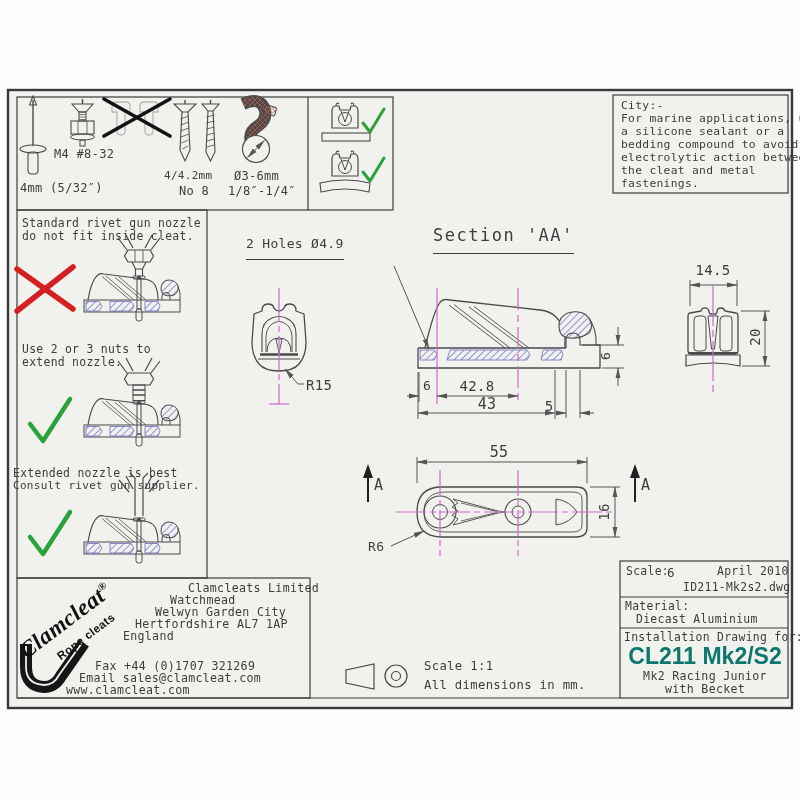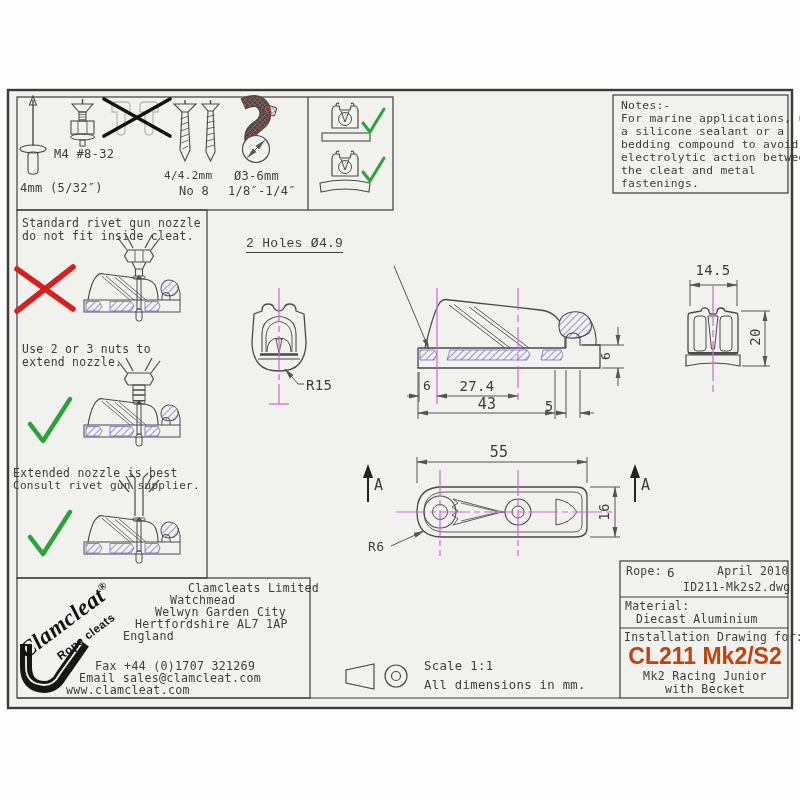--- a/index.html
+++ b/index.html
@@ -1,24 +1,24 @@
 <!DOCTYPE html>
 <html><head>
 <meta charset="utf-8">
 <style>
   html,body{margin:0;padding:0;background:#fdfdfd;}
   .page{position:relative;width:800px;height:800px;background:#fdfdfd;overflow:hidden;
         font-family:"DejaVu Sans Mono",monospace;}
   svg{position:absolute;left:0;top:0;}
   .t{position:absolute;font-family:"DejaVu Sans Mono",monospace;color:#3d3d3d;
      white-space:nowrap;letter-spacing:.3px;line-height:1.15;}
-  .u{border-bottom:1.3px solid #3d3d3d;padding-bottom:0;font-family:Liberation Mono, monospace;}
+  .u{border-bottom:1.3px solid #3d3d3d;padding-bottom:7px;}
   .cc{transform:translate(-50%,-50%);text-align:center;}
   .rot{transform:translate(-50%,-50%) rotate(-90deg);}
-  .bold-sans{font-family:"Liberation Sans",sans-serif;font-weight:bold;color:#c2410c;}
+  .bold-sans{font-family:"Liberation Sans",sans-serif;font-weight:bold;color:#0f766e;}
   .logo-main{font-family:"Liberation Serif",serif;font-weight:bold;font-style:italic;
      color:#111;font-size:23px;letter-spacing:.5px;transform:rotate(-37deg);
      transform-origin:0 100%;}
   .logo-sub{font-family:"Liberation Sans",sans-serif;font-weight:bold;color:#111;
      font-size:11.5px;transform:rotate(-37deg);transform-origin:0 100%;letter-spacing:.4px;}
   .reg{font-size:11px;vertical-align:9px;}
 </style>
 </head>
 <body>
 
@@ -278,39 +278,40 @@
   </g>
 </svg>
 
 <span class="t" style="left:20px;top:182px;font-size:12px">4mm (5/32″)</span>
 <span class="t" style="left:54px;top:148px;font-size:12px">M4 #8-32</span>
 <span class="t" style="left:164px;top:170px;font-size:11px">4/4.2mm</span>
 <span class="t" style="left:179px;top:185px;font-size:12px">No 8</span>
 <span class="t" style="left:234px;top:170px;font-size:12px">Ø3-6mm</span>
 <span class="t" style="left:228px;top:185px;font-size:12px">1/8″-1/4″</span>
 
-<span class="t" style="left:621px;top:99px;font-size:11.3px">Notes:-</span>
+<span class="t" style="left:621px;top:99px;font-size:11.3px">City:-</span>
 <span class="t" style="left:621px;top:112px;font-size:11.3px">For marine applications, use</span>
 <span class="t" style="left:621px;top:125px;font-size:11.3px">a silicone sealant or a</span>
 <span class="t" style="left:621px;top:138px;font-size:11.3px">bedding compound to avoid</span>
 <span class="t" style="left:621px;top:151px;font-size:11.3px">electrolytic action between</span>
 <span class="t" style="left:621px;top:164px;font-size:11.3px">the cleat and metal</span>
 <span class="t" style="left:621px;top:177px;font-size:11.3px">fastenings.</span>
 
 <span class="t" style="left:22px;top:217px;font-size:11.4px">Standard rivet gun nozzle</span>
 <span class="t" style="left:22px;top:230px;font-size:11.4px">do not fit inside cleat.</span>
 <span class="t" style="left:22px;top:343px;font-size:11.4px">Use 2 or 3 nuts to</span>
 <span class="t" style="left:22px;top:356px;font-size:11.4px">extend nozzle.</span>
 <span class="t" style="left:13px;top:467px;font-size:11.4px">Extended nozzle is best</span>
 <span class="t" style="left:13px;top:480px;font-size:11px">Consult rivet gun supplier.</span>
 
+<span class="t u" style="left:433px;top:226px;font-size:17px;letter-spacing:1.5px">Section 'AA'</span>
 <span class="t u" style="left:246px;top:237px;font-size:13px">2 Holes Ø4.9</span>
 
 <span class="t cc" style="left:427px;top:386px;font-size:13px">6</span>
-<span class="t cc" style="left:477px;top:386px;font-size:14px">27.4</span>
+<span class="t cc" style="left:477px;top:386px;font-size:14px">42.8</span>
 <span class="t cc" style="left:487px;top:405px;font-size:15px">43</span>
 <span class="t cc" style="left:549px;top:406px;font-size:14px">5</span>
 <span class="t rot" style="left:606px;top:356px;font-size:13px">6</span>
 <span class="t cc" style="left:713px;top:270px;font-size:14px">14.5</span>
 <span class="t rot" style="left:755px;top:337px;font-size:14px">20</span>
 <span class="t cc" style="left:499px;top:453px;font-size:15px">55</span>
 <span class="t rot" style="left:604px;top:512px;font-size:14px">16</span>
 <span class="t" style="left:306px;top:377px;font-size:14px">R15</span>
 <span class="t" style="left:368px;top:540px;font-size:13px">R6</span>
 <span class="t" style="left:374px;top:477px;font-size:15px">A</span>
@@ -324,21 +325,21 @@
 <span class="t" style="left:155px;top:606px;font-size:11.6px">Welwyn Garden City</span>
 <span class="t" style="left:135px;top:618px;font-size:11.6px">Hertfordshire AL7 1AP</span>
 <span class="t" style="left:123px;top:630px;font-size:11.6px">England</span>
 <span class="t" style="left:95px;top:660px;font-size:11.6px">Fax +44 (0)1707 321269</span>
 <span class="t" style="left:79px;top:672px;font-size:11.6px">Email sales@clamcleat.com</span>
 <span class="t" style="left:66px;top:684px;font-size:11.6px">www.clamcleat.com</span>
 
 <span class="t" style="left:424px;top:659px;font-size:12.3px">Scale 1:1</span>
 <span class="t" style="left:424px;top:678px;font-size:12.3px">All dimensions in mm.</span>
 
-<span class="t" style="left:626px;top:565px;font-size:11.4px">Rope:</span>
+<span class="t" style="left:626px;top:565px;font-size:11.4px">Scale:</span>
 <span class="t" style="left:667px;top:566px;font-size:12.5px">6</span>
 <span class="t" style="left:717px;top:565px;font-size:11.4px">April 2010</span>
 <span class="t" style="left:683px;top:581px;font-size:11.4px">ID211-Mk2s2.dwg</span>
 <span class="t" style="left:625px;top:600px;font-size:11.4px">Material:</span>
 <span class="t" style="left:636px;top:613px;font-size:11.4px">Diecast Aluminium</span>
 <span class="t" style="left:624px;top:631px;font-size:11.4px">Installation Drawing for:-</span>
 <span class="t bold-sans cc" style="left:705px;top:656px;font-size:23px;letter-spacing:0">CL211 Mk2/S2</span>
 <span class="t cc" style="left:705px;top:677px;font-size:11.6px">Mk2 Racing Junior</span>
 <span class="t cc" style="left:705px;top:690px;font-size:11.6px">with Becket</span>
 

